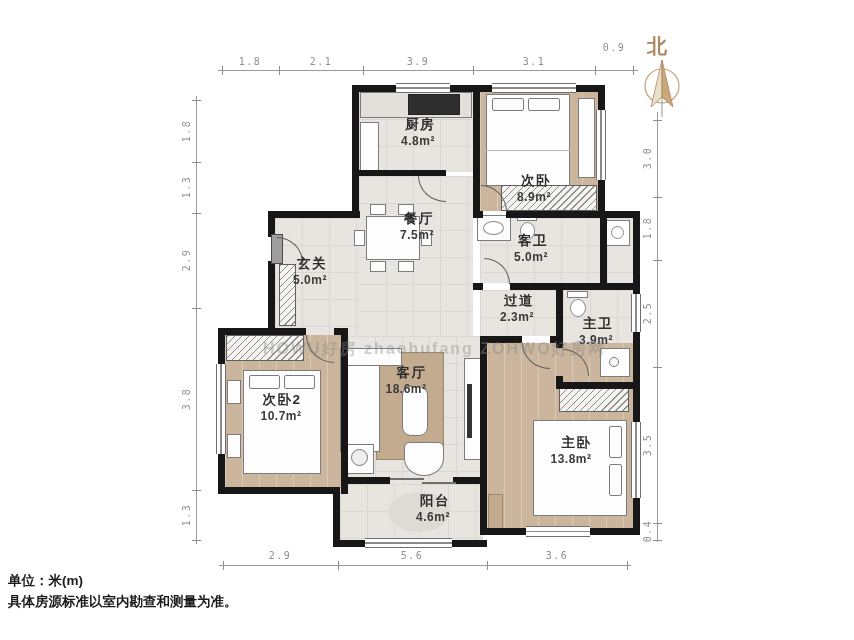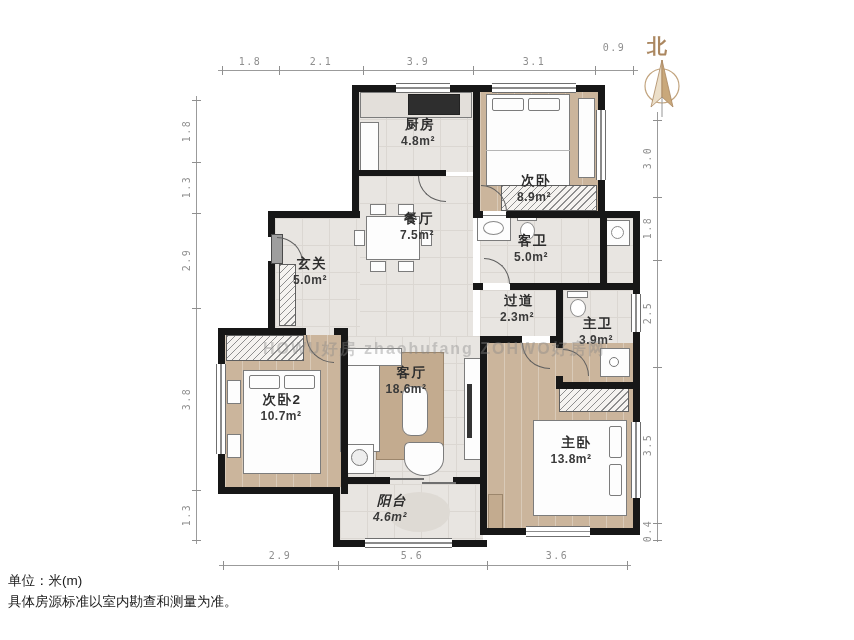--- a/index.html
+++ b/index.html
@@ -36,21 +36,21 @@
   .dimline{position:absolute;background:#9b9b9b;z-index:20;}
   .tick{position:absolute;background:#8f8f8f;z-index:21;}
   .dimlabel{position:absolute;color:#8f8f8f;font-family:"DejaVu Sans Mono",monospace;
             font-size:10px;letter-spacing:1.5px;transform:translate(-50%,0);z-index:22;}
   .dimlabel.vert{transform:translate(-50%,-50%) rotate(-90deg);}
   .watermark{position:absolute;left:263px;top:325px;width:380px;font-size:16px;font-weight:bold;
              color:rgba(135,135,135,.40);letter-spacing:2px;z-index:40;white-space:nowrap;margin-top:14px;}
   .north-char{position:absolute;left:647px;top:33px;font-size:20px;font-weight:bold;
               color:#ab8760;letter-spacing:1px;z-index:30;}
   .footer{position:absolute;left:8px;top:571px;width:760px;color:#1b1b1b;
-          font-size:13.5px;font-weight:normal;line-height:1.55;z-index:30;}
+          font-size:13.5px;font-weight:bold;line-height:1.55;z-index:30;}
   .slider{position:absolute;background:#6f6f6f;}
   .thinline{position:absolute;background:#b5b5b5;}
 </style>
 </head>
 <body>
 
 <div id="canvas">
 
   <div class="tile" style="left:359px;top:92px;width:114px;height:80px;"></div>
   <div class="tile" style="left:359px;top:176px;width:114px;height:160px;"></div>
@@ -211,21 +211,21 @@
     <span class="ra">10.7m²</span>
   </div>
   <div class="room-label" style="left:406px;top:364px;">
     <span class="rn">客厅</span>
     <span class="ra">18.6m²</span>
   </div>
   <div class="room-label" style="left:571px;top:434px;">
     <span class="rn">主卧</span>
     <span class="ra">13.8m²</span>
   </div>
-  <div class="room-label" style="left:390px;top:492px;font-style:italic;">
+  <div class="room-label" style="left:433px;top:492px;">
     <span class="rn">阳台</span>
     <span class="ra">4.6m²</span>
   </div>
 
   <div class="watermark">HOWU好房  zhaohufang  ZOHWO好房网</div>
 
   <div class="dimline" style="left:218px;top:70px;width:420px;height:1px;"></div>
   <div class="tick" style="left:222px;top:66px;width:1px;height:9px;"></div>
   <div class="tick" style="left:279px;top:66px;width:1px;height:9px;"></div>
   <div class="tick" style="left:363px;top:66px;width:1px;height:9px;"></div>

